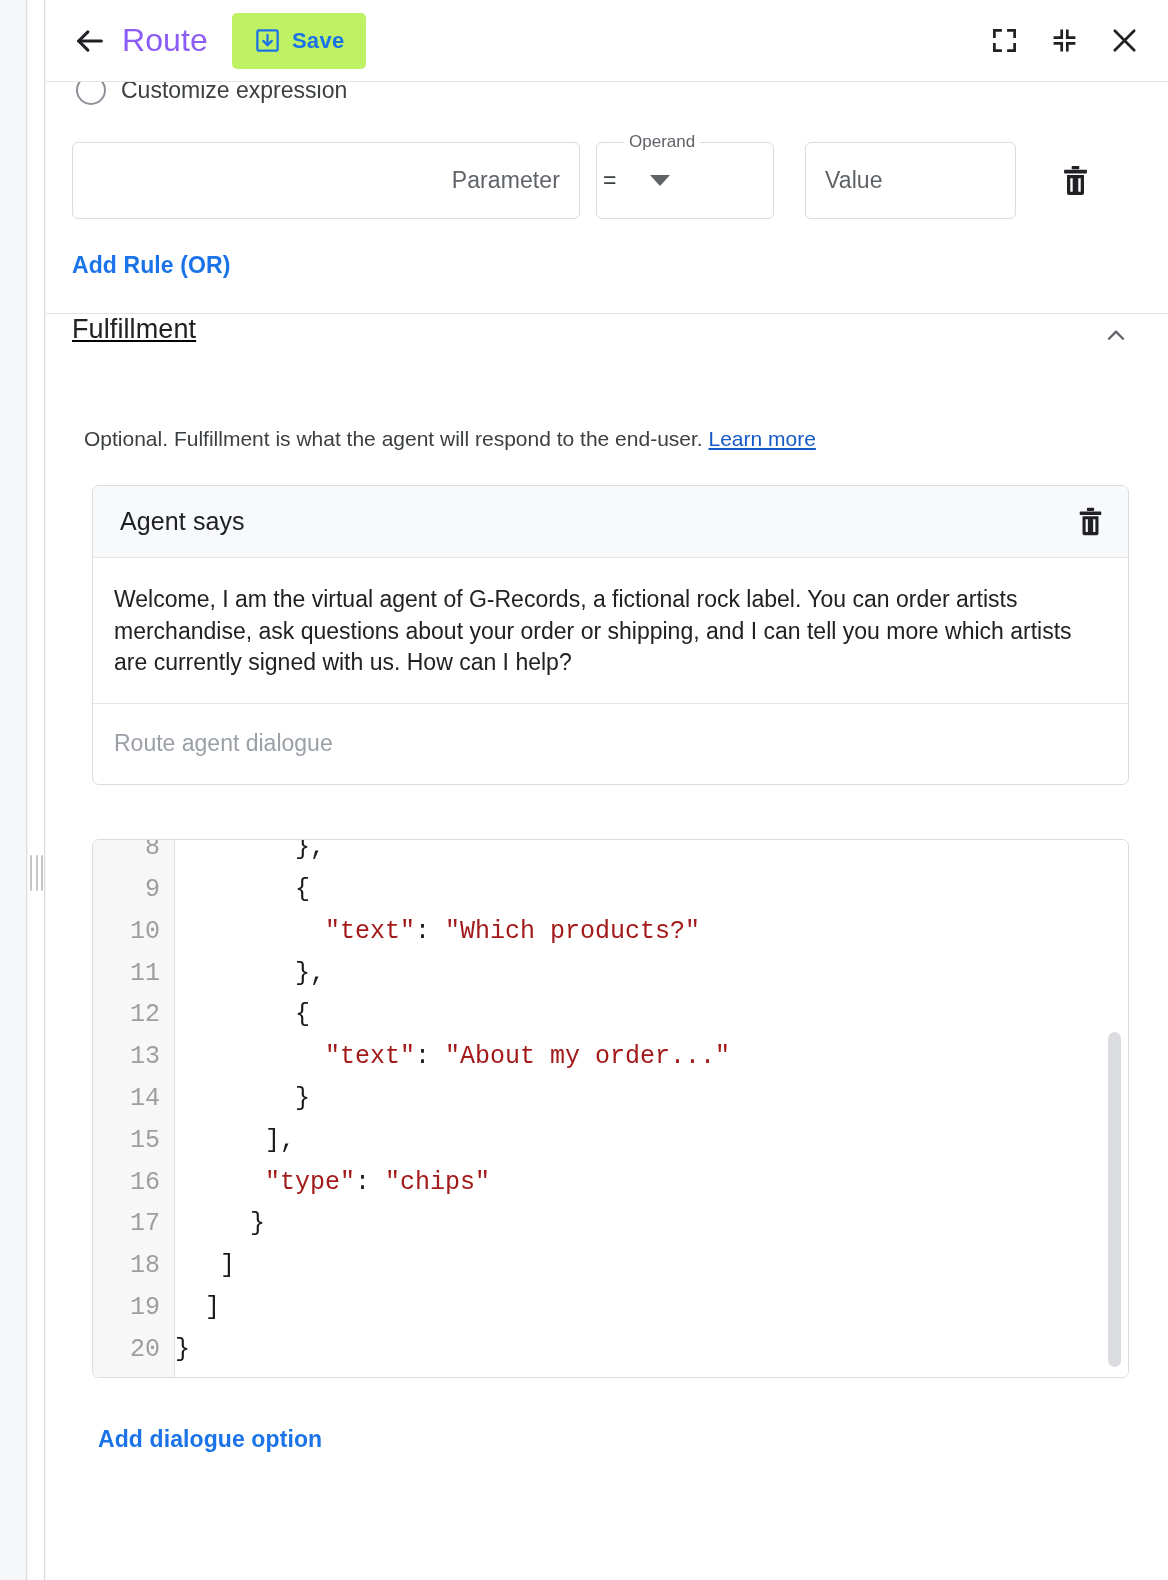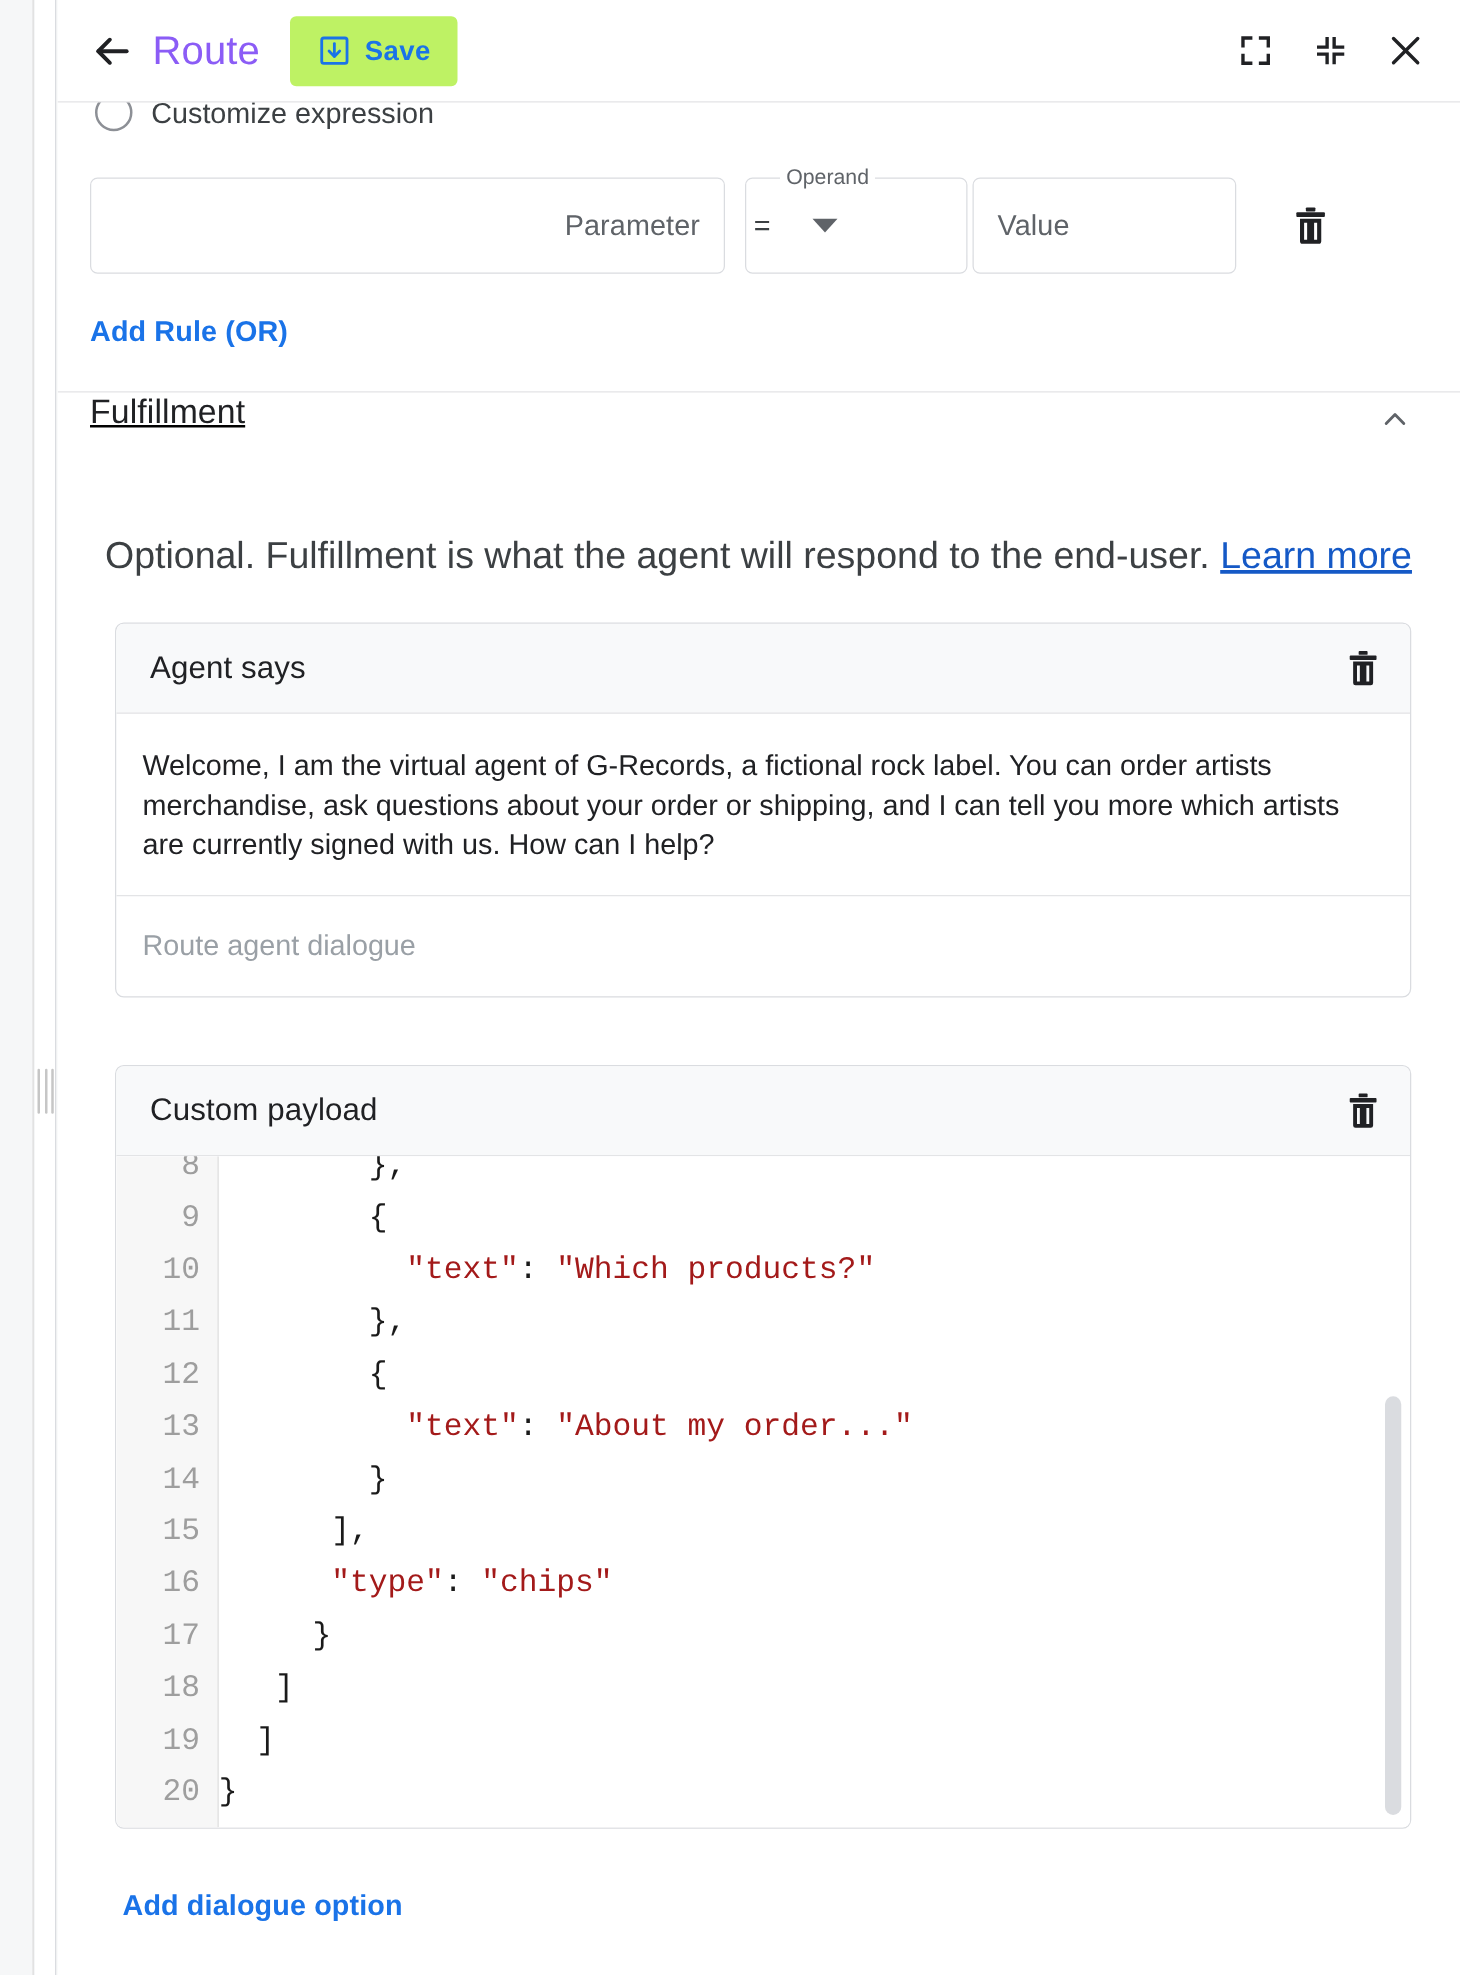--- a/index.html
+++ b/index.html
@@ -164,21 +164,21 @@
     align-items: center;
     padding: 0 19px;
     background: #fff;
   }
   .tf .ph {
     font-size: 23px;
     color: #5f6368;
     letter-spacing: .1px;
   }
   .tf-param { width: 508px; justify-content: flex-end; }
-  .tf-value { width: 211px; margin-left: 4px; }
+  .tf-value { width: 211px; margin-left: 31px; }
 
   .select-fld {
     position: relative;
     width: 178px;
     height: 77px;
     margin-left: 16px;
     margin-top: 0;
     border: 1px solid #dadce0;
     border-radius: 6px;
     display: flex;
@@ -242,21 +242,21 @@
     color: #202124;
     letter-spacing: .1px;
   }
   .chev-btn {
     width: 44px; height: 44px;
     display: flex; align-items: center; justify-content: center;
     cursor: pointer; border-radius: 50%;
     margin-right: 4px;
   }
   .fulfill-desc {
-    font-size: 30px;
+    font-size: 21px;
     color: #3c4043;
     line-height: 1.4;
     margin-bottom: 32px;
     padding-left: 12px;
   }
   .fulfill-desc a {
     color: #1559c6;
     text-decoration: underline;
   }
 
@@ -504,33 +504,20 @@
                            M7.9 11.2v10.7h1.9V11.2z M14.2 11.2v10.7h1.9V11.2z" fill-rule="evenodd"></path>
                 </svg>
               </span>
             </span>
           </div>
           <div class="agent-text">Welcome, I am the virtual agent of G-Records, a fictional rock label. You can order artists merchandise, ask questions about your order or shipping, and I can tell you more which artists are currently signed with us. How can I help?</div>
           <div class="agent-input">Route agent dialogue</div>
         </div>
 
         <div class="card">
-          <div class="card-head">
-            <span class="t">Custom payload</span>
-            <span class="trash">
-              <span>
-                <svg width="29" height="31" viewBox="0 0 24 26" fill="#202124">
-                  <rect x="9" y="1.5" width="6" height="2.6" rx="0.6"></rect>
-                  <rect x="3" y="4.6" width="18" height="2.9" rx="0.6"></rect>
-                  <path d="M5.3 8.6h13.4v14.3a1.6 1.6 0 0 1-1.6 1.6H6.9a1.6 1.6 0 0 1-1.6-1.6z
-                           M7.9 11.2v10.7h1.9V11.2z M14.2 11.2v10.7h1.9V11.2z" fill-rule="evenodd"></path>
-                </svg>
-              </span>
-            </span>
-          </div>
 
           <div class="editor">
             <div class="gutter"></div>
             <div class="code-rows" id="code-rows">
                 <div class="crow">
                   <span class="ln">8</span>
                   <span class="src"><span>        },</span></span>
                 </div>
                 <div class="crow">
                   <span class="ln">9</span>

